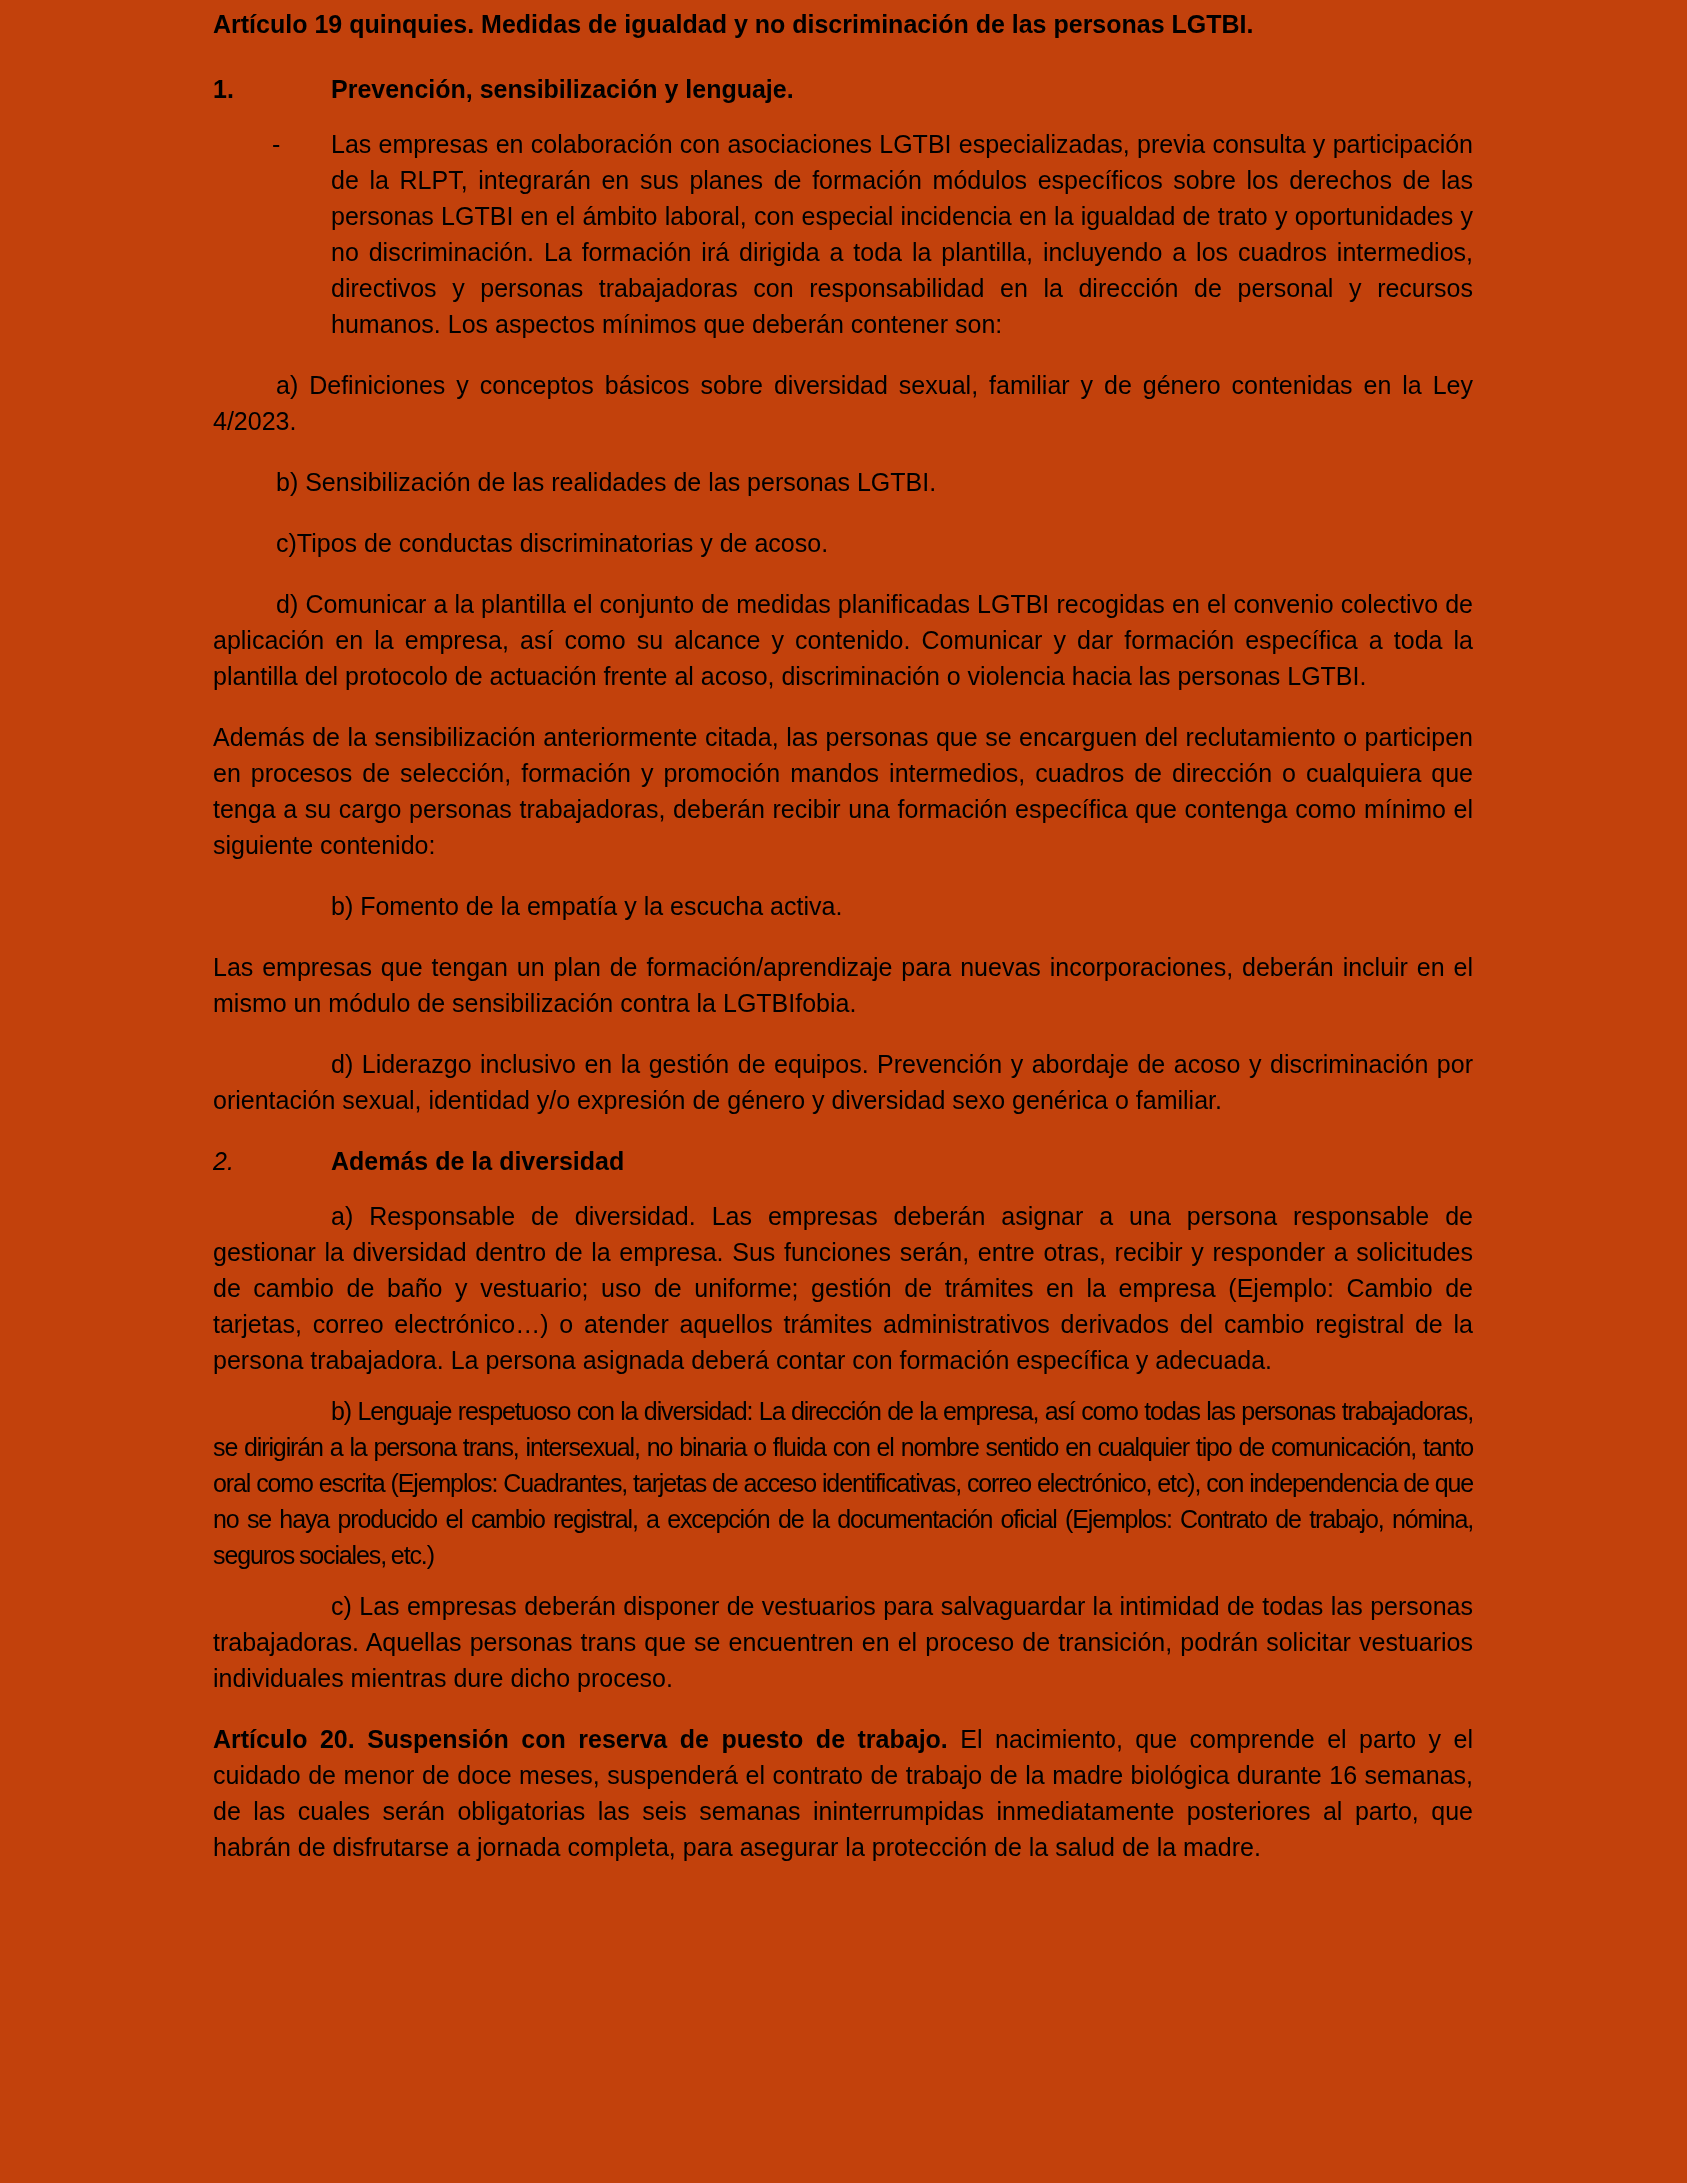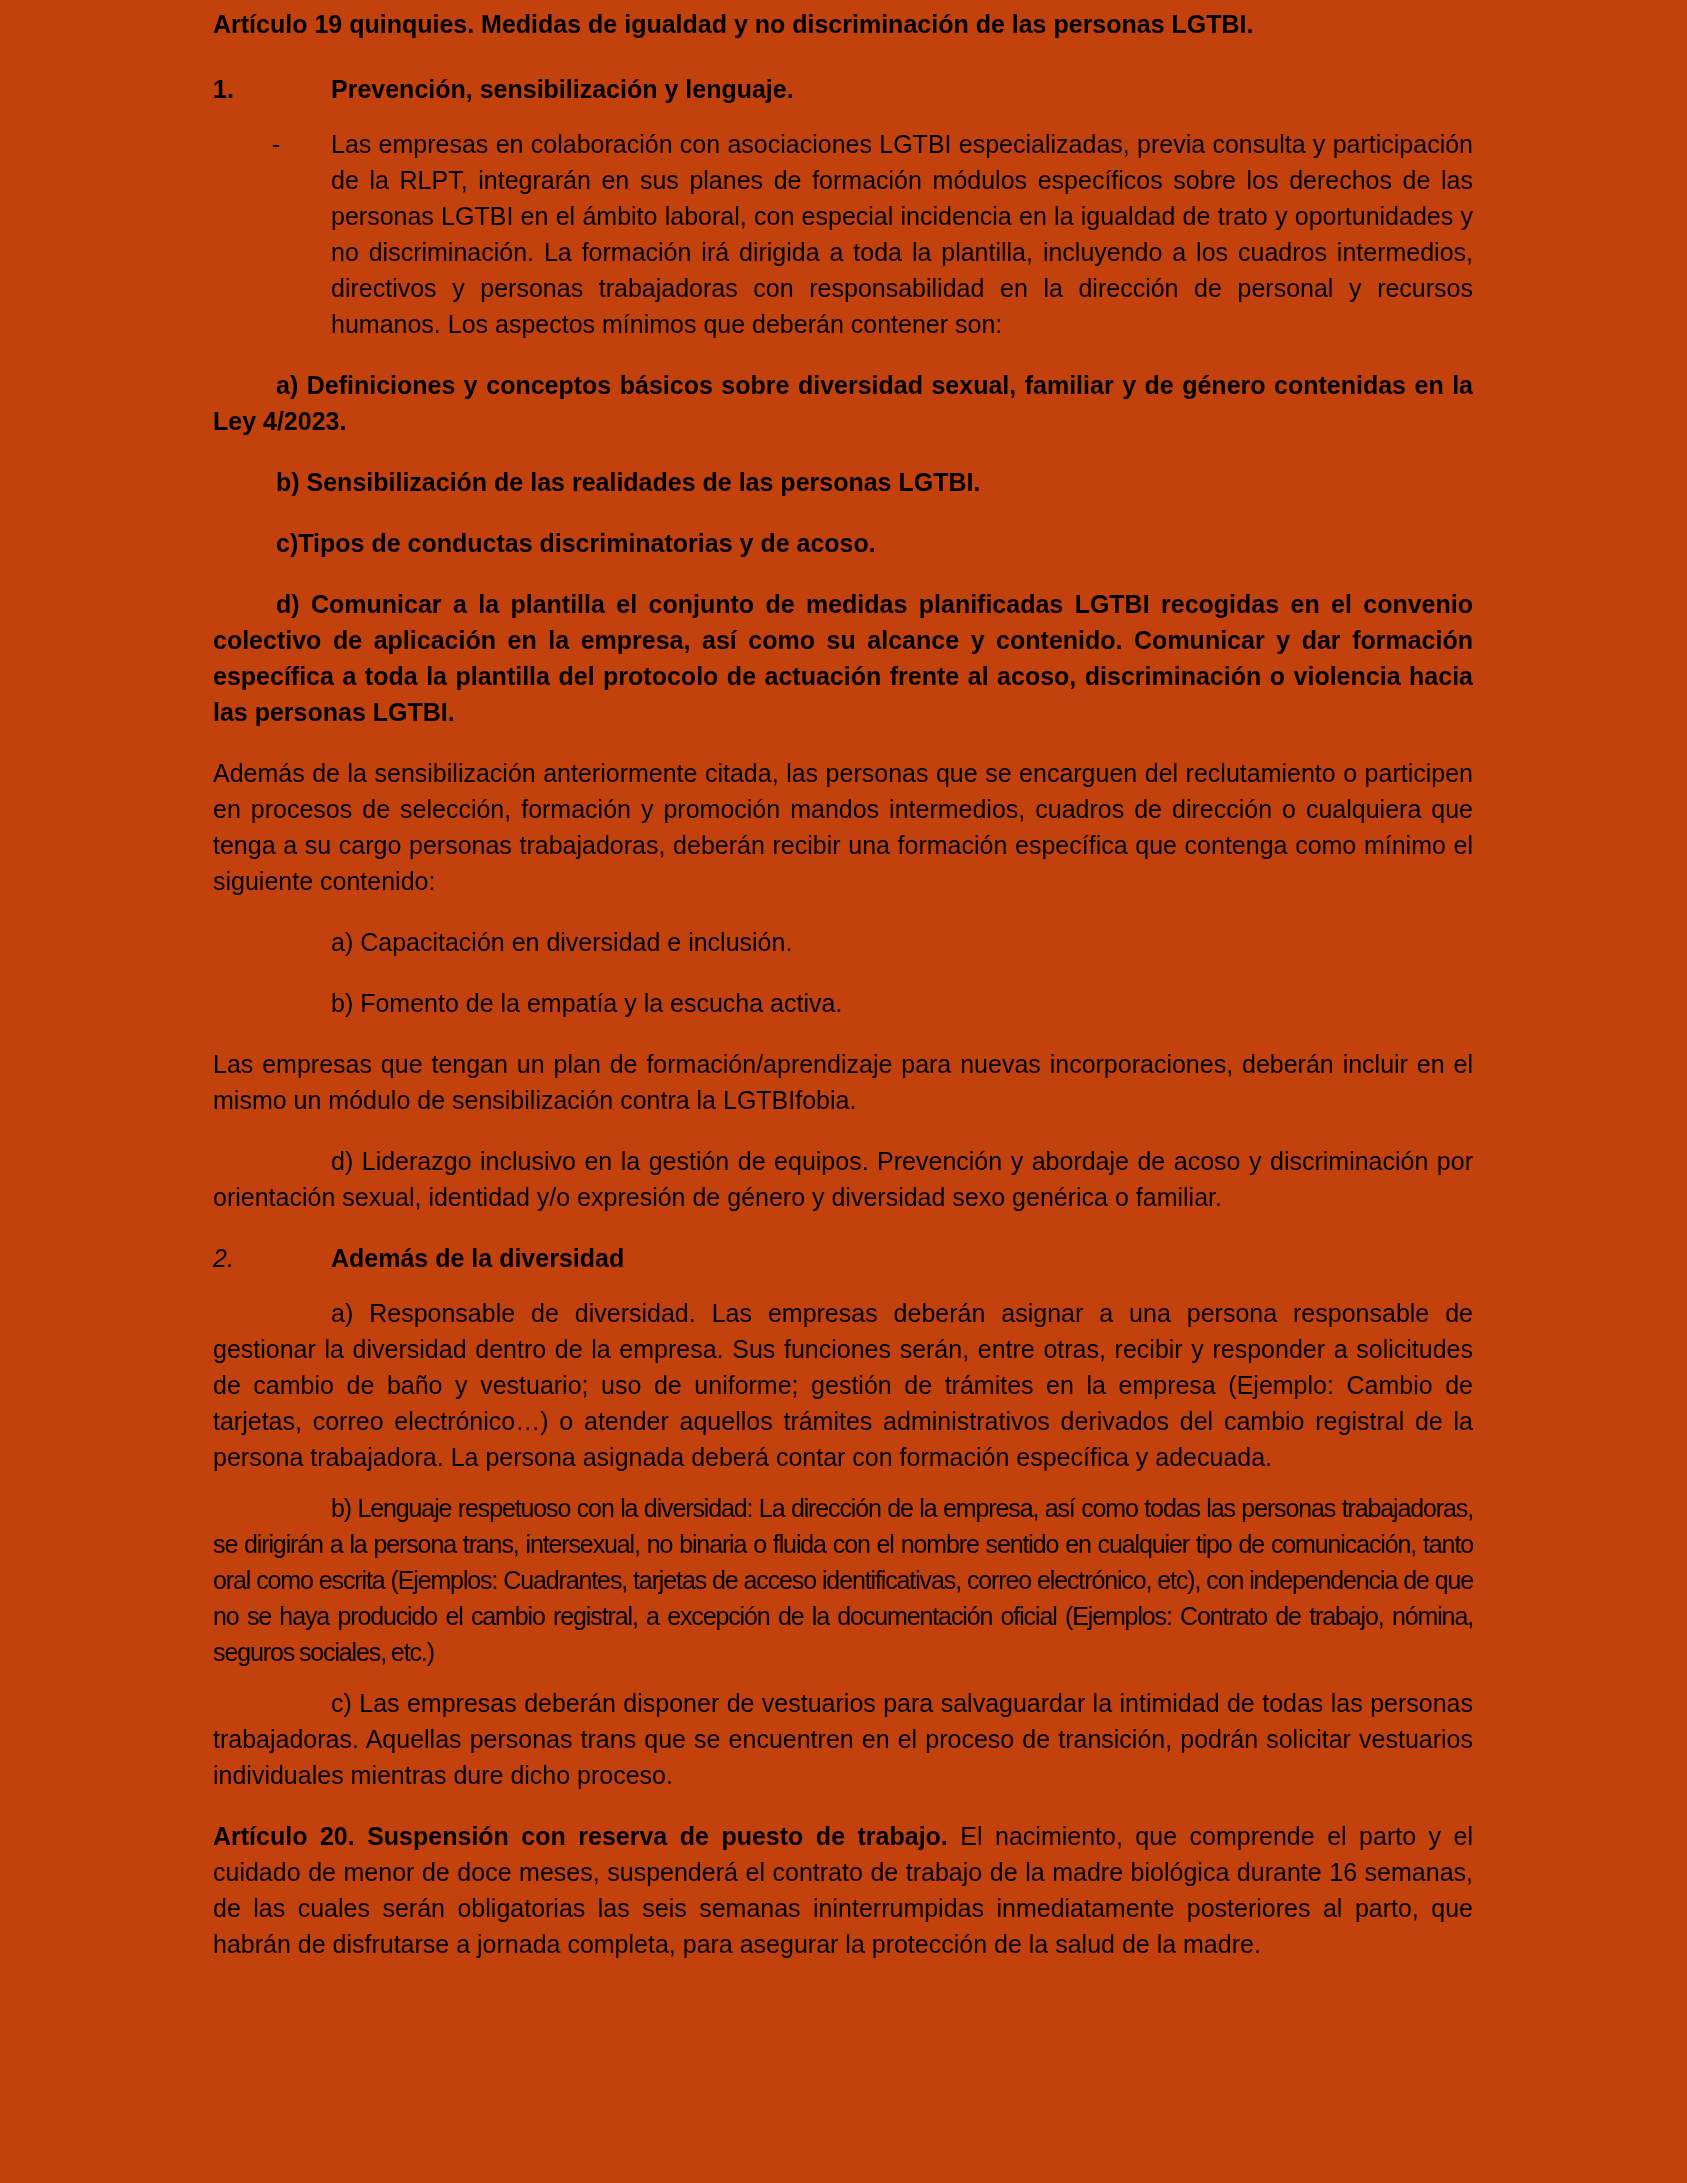--- a/index.html
+++ b/index.html
@@ -52,21 +52,20 @@
     position: relative;
     padding-left: 118px;
   }
   .bullet .dash {
     position: absolute;
     left: 59px;
     top: 0;
   }
   .indent1 {
     text-indent: 63px;
-    font-weight: bold;
   }
   .indent2 {
     text-indent: 118px;
   }
   .condensed {
     letter-spacing: -0.045em;
     word-spacing: -0.04em;
   }
   .bold-lead {
     font-weight: bold;
@@ -95,21 +94,20 @@
   <p class="para indent1">a) Definiciones y conceptos básicos sobre diversidad sexual, familiar y de género contenidas en la Ley 4/2023.</p>
 
   <p class="para indent1">b) Sensibilización de las realidades de las personas LGTBI.</p>
 
   <p class="para indent1">c)Tipos de conductas discriminatorias y de acoso.</p>
 
   <p class="para indent1">d) Comunicar a la plantilla el conjunto de medidas planificadas LGTBI recogidas en el convenio colectivo de aplicación en la empresa, así como su alcance y contenido. Comunicar y dar formación específica a toda la plantilla del protocolo de actuación frente al acoso, discriminación o violencia hacia las personas LGTBI.</p>
 
   <p class="para">Además de la sensibilización anteriormente citada, las personas que se encarguen del reclutamiento o participen en procesos de selección, formación y promoción mandos intermedios, cuadros de dirección o cualquiera que tenga a su cargo personas trabajadoras, deberán recibir una formación específica que contenga como mínimo el siguiente contenido:</p>
 
-  <p class="para indent2">a) Capacitación en diversidad e inclusión.</p>
 
   <p class="para indent2">b) Fomento de la empatía y la escucha activa.</p>
 
 
   <p class="para">Las empresas que tengan un plan de formación/aprendizaje para nuevas incorporaciones, deberán incluir en el mismo un módulo de sensibilización contra la LGTBIfobia.</p>
 
   <p class="para indent2">d) Liderazgo inclusivo en la gestión de equipos. Prevención y abordaje de acoso y discriminación por orientación sexual, identidad y/o expresión de género y diversidad sexo genérica o familiar.</p>
 
   <p class="para heading">
     <span class="num italic">2.</span>

